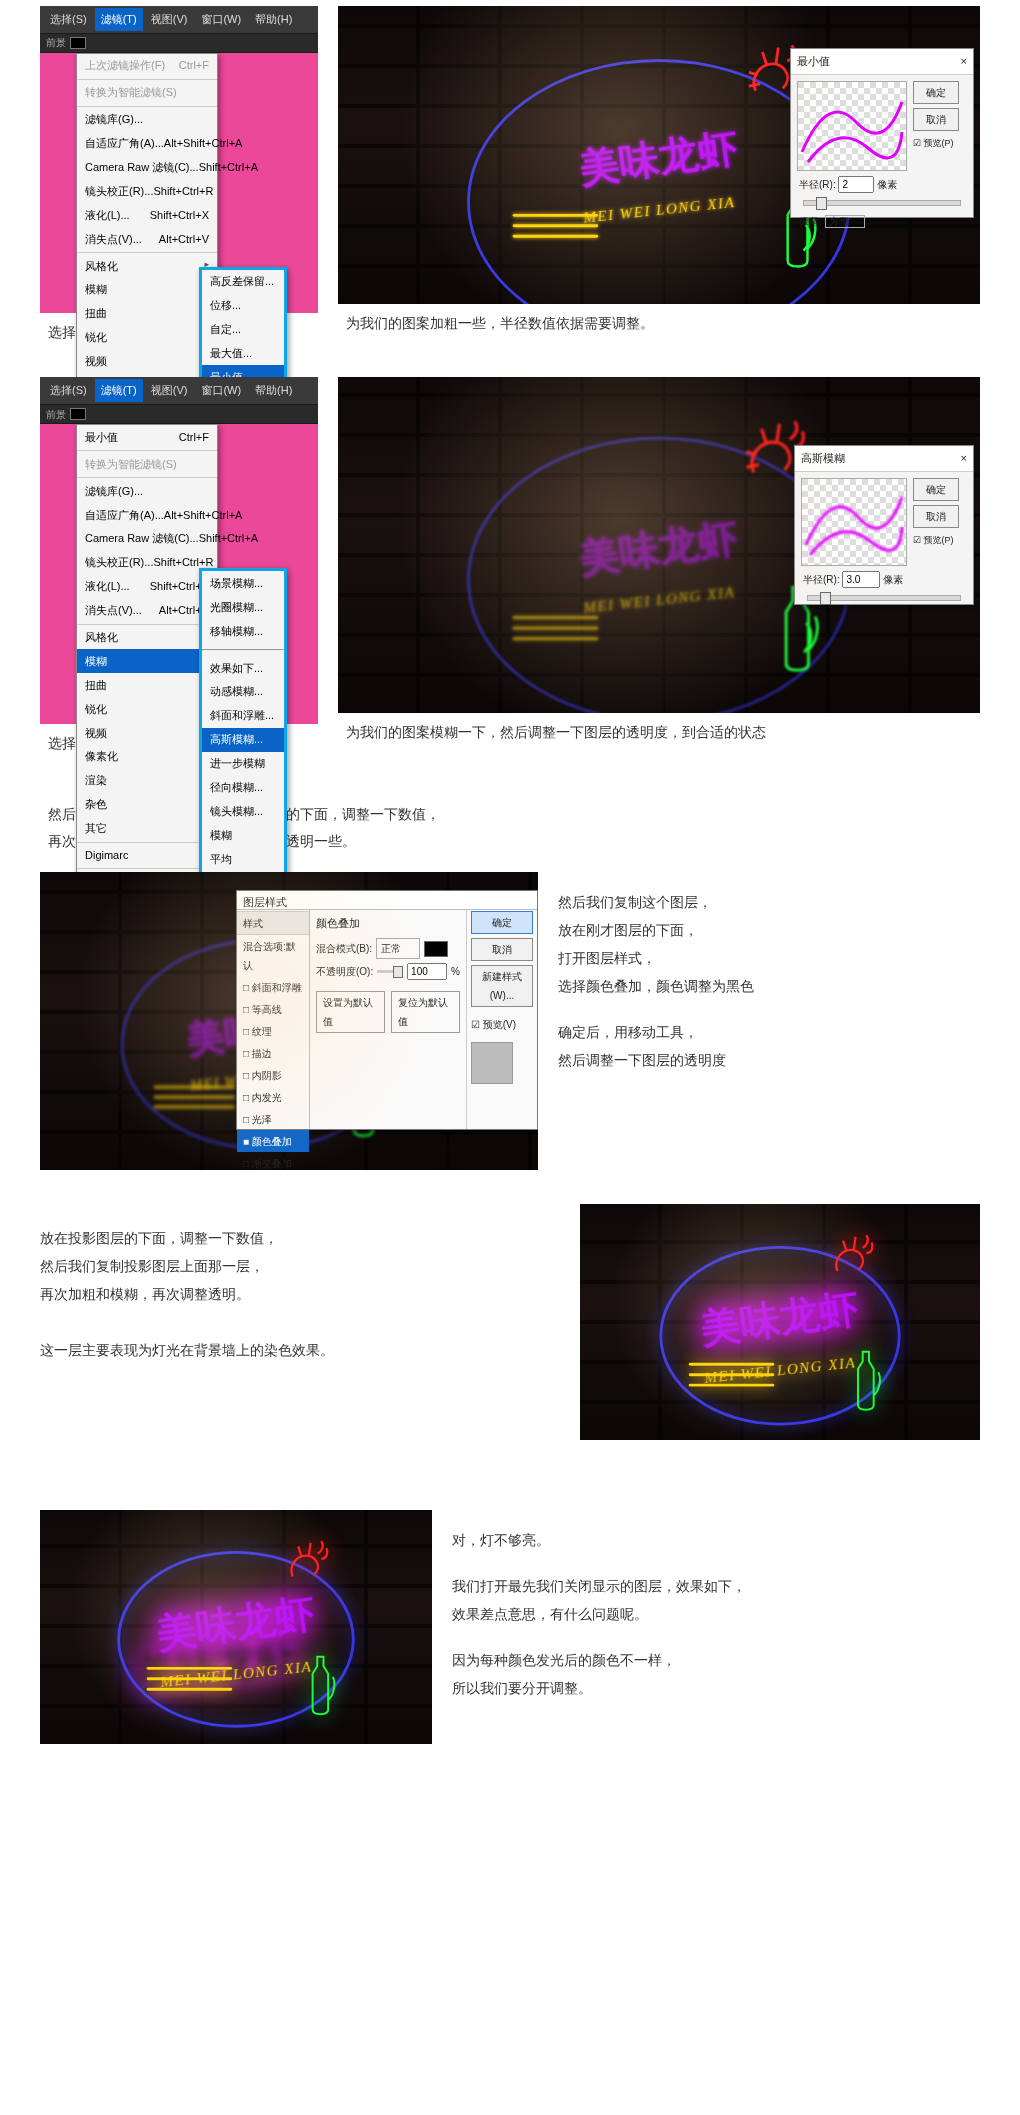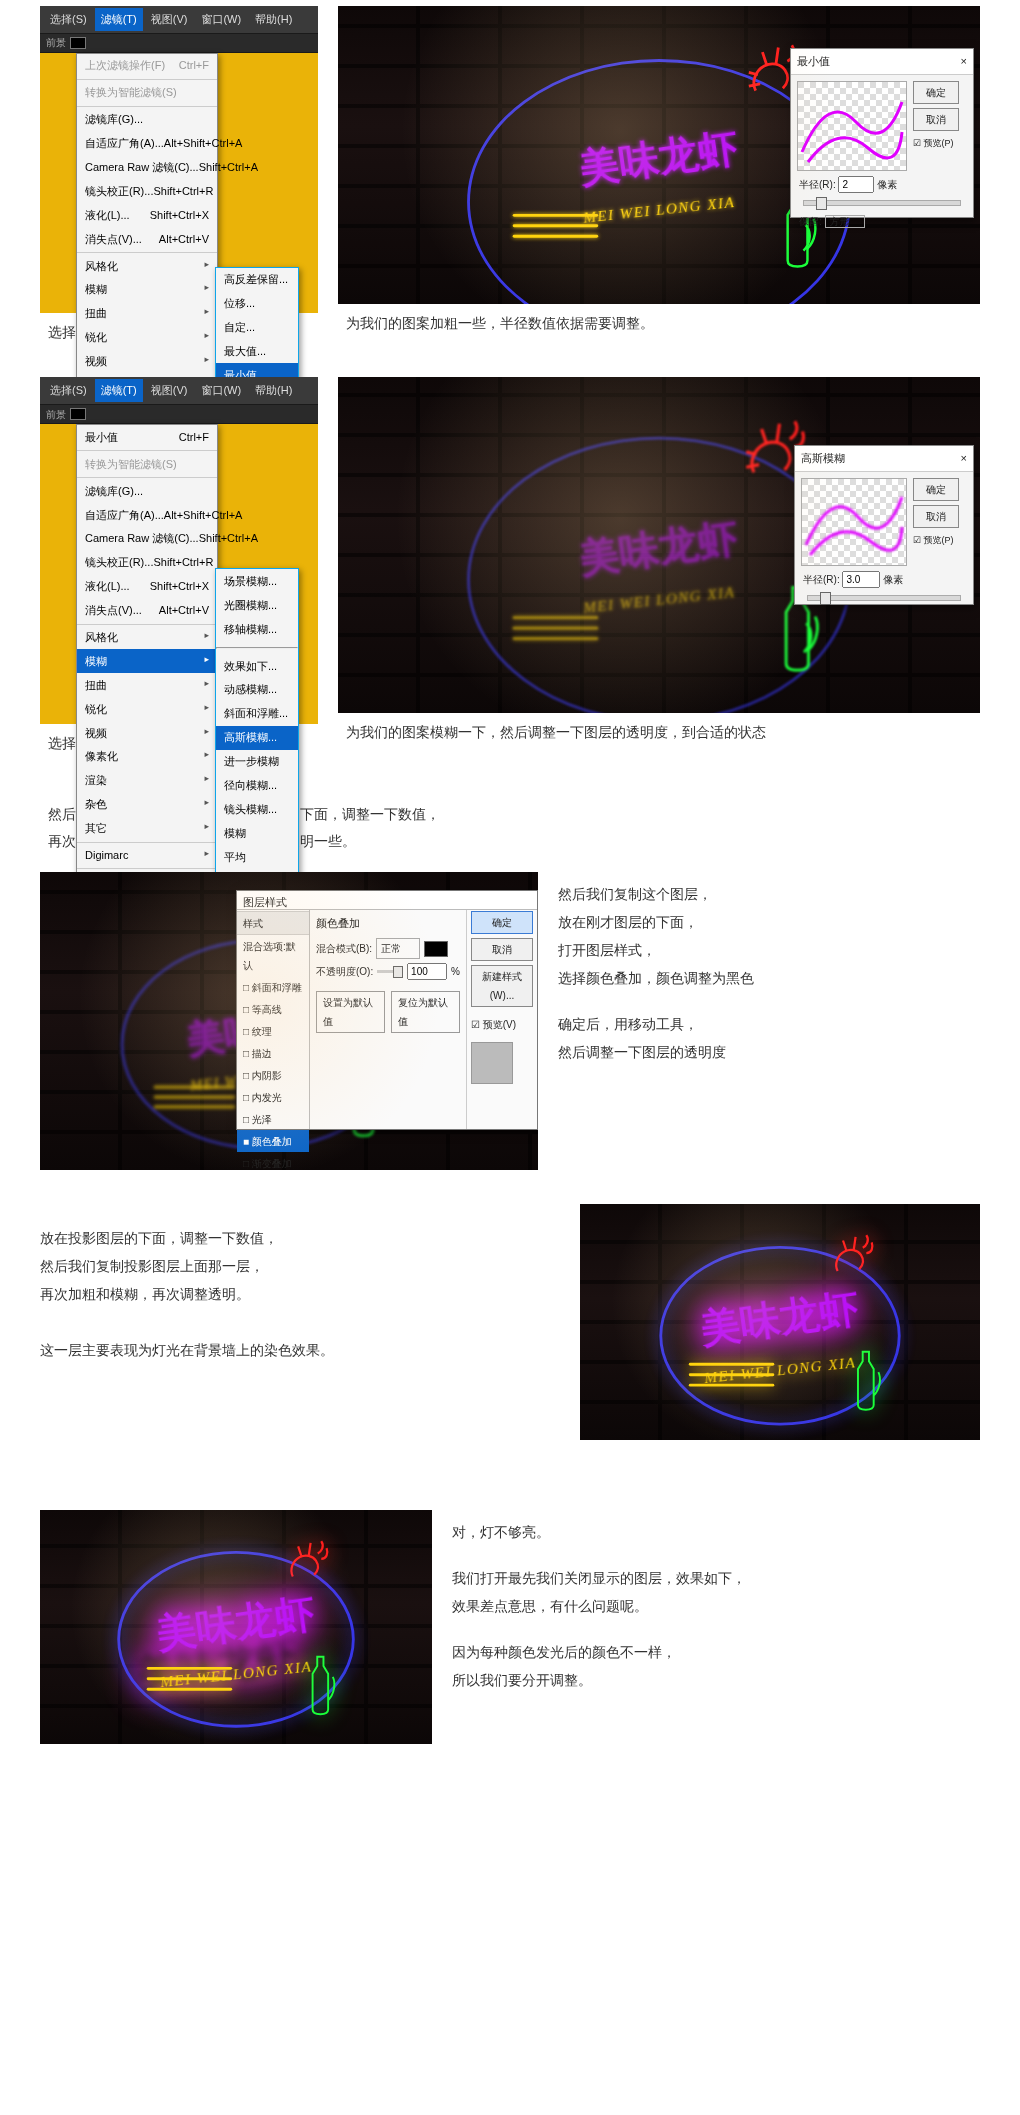--- a/index.html
+++ b/index.html
@@ -1,21 +1,21 @@
 <!DOCTYPE html>
 <html><head>
 <meta charset="utf-8">
 <style>
   body{margin:0;background:#fff;font-family:"Microsoft YaHei",Arial,sans-serif;font-size:13px;color:#333;line-height:1.9}
   .page{width:1020px;margin:0 auto;box-sizing:border-box;padding:0 40px}
   .row{display:flex;gap:20px;margin-top:6px;align-items:flex-start}
   .cap{margin:6px 0 26px 8px;font-size:14px}
   .para{margin:18px 0 18px 8px;font-size:14px}
   .side{font-size:14px;line-height:2}
-  .side p{margin:8px 0 18px 0}
+  .side p{margin:16px 0 18px 0}
   
   .brick{background:
     linear-gradient(180deg,#0e0808 0%,#1a1010 40%,#0c0707 100%);
     position:relative;overflow:hidden}
   .brick::before{content:"";position:absolute;inset:0;
     background:
       repeating-linear-gradient(0deg,transparent 0 36px,#000 36px 40px),
       repeating-linear-gradient(90deg,transparent 0 78px,#000 78px 82px);
     opacity:.45}
   .brick::after{content:"";position:absolute;inset:0;
@@ -45,31 +45,31 @@
   .glow .lobster{filter:drop-shadow(0 0 10px #ff1a1a)}
   .glow .bottle{filter:drop-shadow(0 0 10px #1aff3a)}
   
   .ps{background:#2e2e2e;position:relative;color:#ddd;font-size:11px}
   .menubar{display:flex;gap:2px;background:#3a3a3a;padding:2px 4px}
   .menubar span{padding:1px 6px}
   .menubar .sel{background:#0a64c8;color:#fff}
   .toolbar{background:#2a2a2a;height:18px;border-top:1px solid #1a1a1a;border-bottom:1px solid #1a1a1a;
     display:flex;align-items:center;padding:0 6px;font-size:10px;color:#aaa}
   .toolbar ins{width:14px;height:10px;background:#000;border:1px solid #777;margin:0 4px;text-decoration:none}
-  .canvas{height:260px;background:#eab308;position:relative}
+  .canvas{height:260px;background:#ec4899;position:relative}
   .dropdown{position:absolute;top:0;left:36px;width:140px;background:#f4f4f4;color:#000;
     border:1px solid #888;box-shadow:2px 2px 6px rgba(0,0,0,.4)}
   .dropdown .item{display:flex;justify-content:space-between;padding:1.5px 8px;white-space:nowrap}
   .dropdown .item.dis{color:#999}
   .dropdown .item.hi{background:#0a64c8;color:#fff}
   .dropdown hr{border:none;border-top:1px solid #ccc;margin:1px 0}
   .dropdown .arr::after{content:"▸";font-size:9px;margin-left:4px;color:#555}
   .dropdown .item.hi.arr::after{color:#fff}
-  .submenu{position:absolute;left:175px;background:#f4f4f4;color:#000;
-    border:1px solid #0ea5e9;box-shadow:2px 2px 6px rgba(0,0,0,.4);width:82px}
+  .submenu{position:absolute;left:159px;background:#f4f4f4;color:#000;
+    border:3px solid #0ea5e9;box-shadow:2px 2px 6px rgba(0,0,0,.4);width:82px}
   .submenu .item{padding:1.5px 8px}
   .submenu .item.hi{background:#0a64c8;color:#fff}
   
   .panel{position:absolute;background:#f4f4f4;border:1px solid #888;
     box-shadow:2px 3px 8px rgba(0,0,0,.5);font-size:10px;color:#222}
   .panel .ttl{background:#fff;border-bottom:1px solid #ccc;padding:2px 6px;font-size:11px;
     display:flex;justify-content:space-between}
   .panel .ttl b{font-weight:400}
   .panel .btns{display:flex;flex-direction:column;gap:4px}
   .panel .btn{border:1px solid #888;background:#f0f0f0;padding:1px 0;text-align:center;width:44px;font-size:10px}

